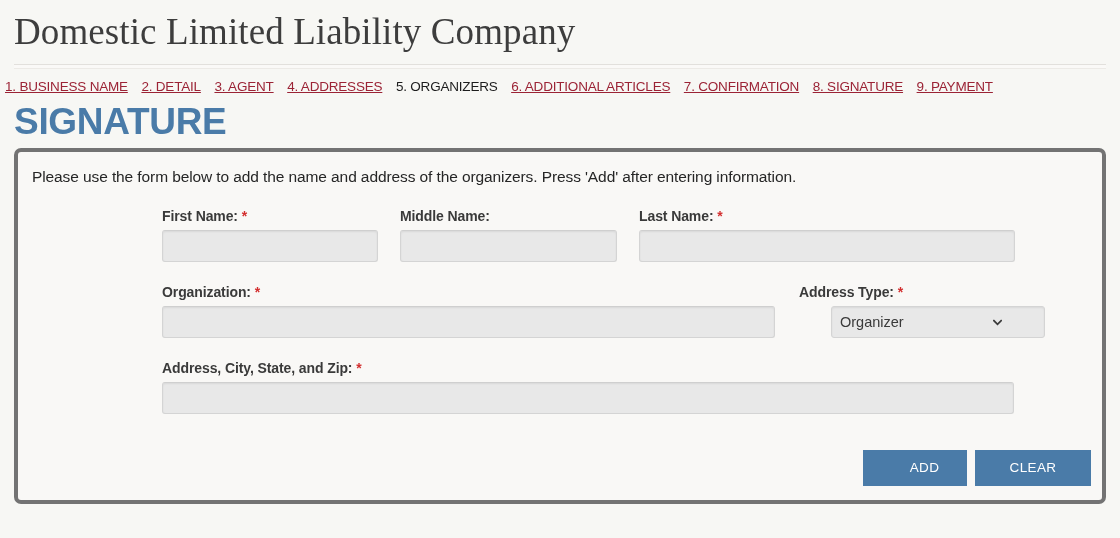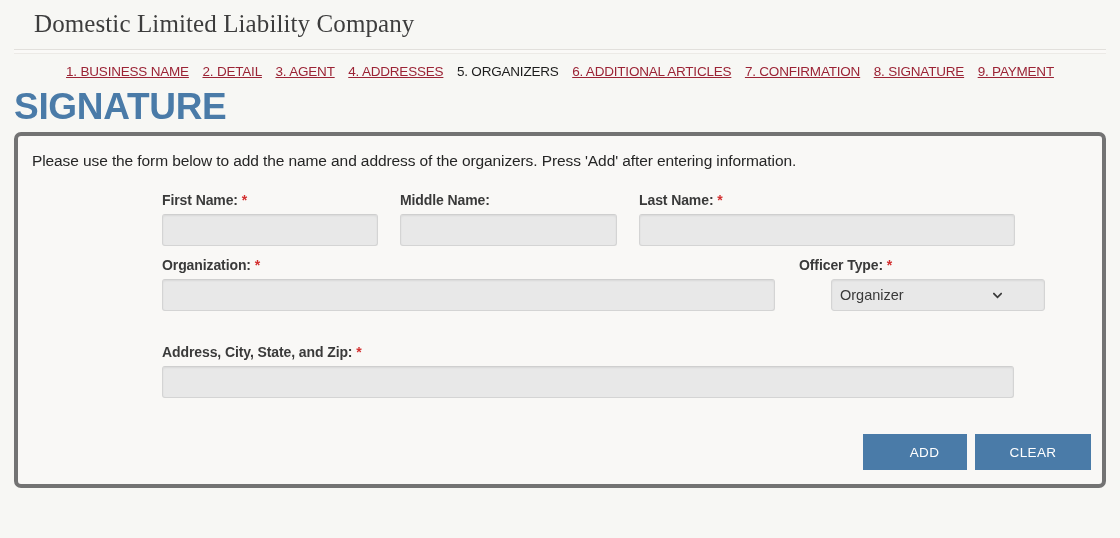--- a/index.html
+++ b/index.html
@@ -10,40 +10,39 @@
     width: 1120px;
     height: 538px;
     background: #f7f7f4;
     font-family: "Liberation Sans", sans-serif;
     overflow: hidden;
   }
 
   
   .page-title {
     font-family: "Liberation Serif", serif;
-    font-size: 25px;
+    font-size: 37px;
     color: #3d3d3d;
     padding: 8px 0 0 14px;
     letter-spacing: 0.1px;
     font-weight: normal;
     line-height: 1.3;
-    margin-left: 20px;
   }
   .title-rule {
     margin: 8px 14px 0 14px;
     height: 3px;
     border-top: 1px solid #e2e0dc;
     border-bottom: 1px solid #eceae6;
     background: #faf9f7;
   }
 
   
   .steps {
     padding: 10px 0 0 0;
-    text-align: center;
+    text-align: left;
     white-space: nowrap;
     font-size: 13.5px;
     letter-spacing: -0.2px;
   }
   .step {
     display: inline-block;
     color: #9b2335;
     text-decoration: underline;
     margin: 0 5px;
     font-stretch: condensed;
@@ -210,33 +209,33 @@
 
       <div class="cell" style="left:621px; top:0; width:376px;">
         <div class="field-label">
           <span>Last Name:</span>
           <span class="req">*</span>
         </div>
         <input class="txt-input" type="text" style="width: 376px;" value="">
       </div>
     </div>
 
-    <div class="row" style="top:65px; height:70px;">
+    <div class="row" style="top:76px; height:70px;">
 
       <div class="cell" style="left:144px; top:0; width:613px;">
         <div class="field-label">
           <span>Organization:</span>
           <span class="req">*</span>
         </div>
         <input class="txt-input" type="text" style="width: 613px;" value="">
       </div>
 
       <div class="cell" style="left:781px; top:0; width:214px;">
         <div class="field-label">
-          <span>Officer Type:</span>
+          <span>Address Type:</span>
           <span class="req">*</span>
         </div>
         <div class="select-wrap">
           <select class="sel-input" style="width:214px;">
             <option>Organizer</option>
           </select>
           <svg class="select-chevron" viewBox="0 0 10 10">
             <path d="M1 3 L5 7 L9 3" fill="none" stroke="#3a3a3a" stroke-width="2" stroke-linecap="square"></path>
           </svg>
         </div>

